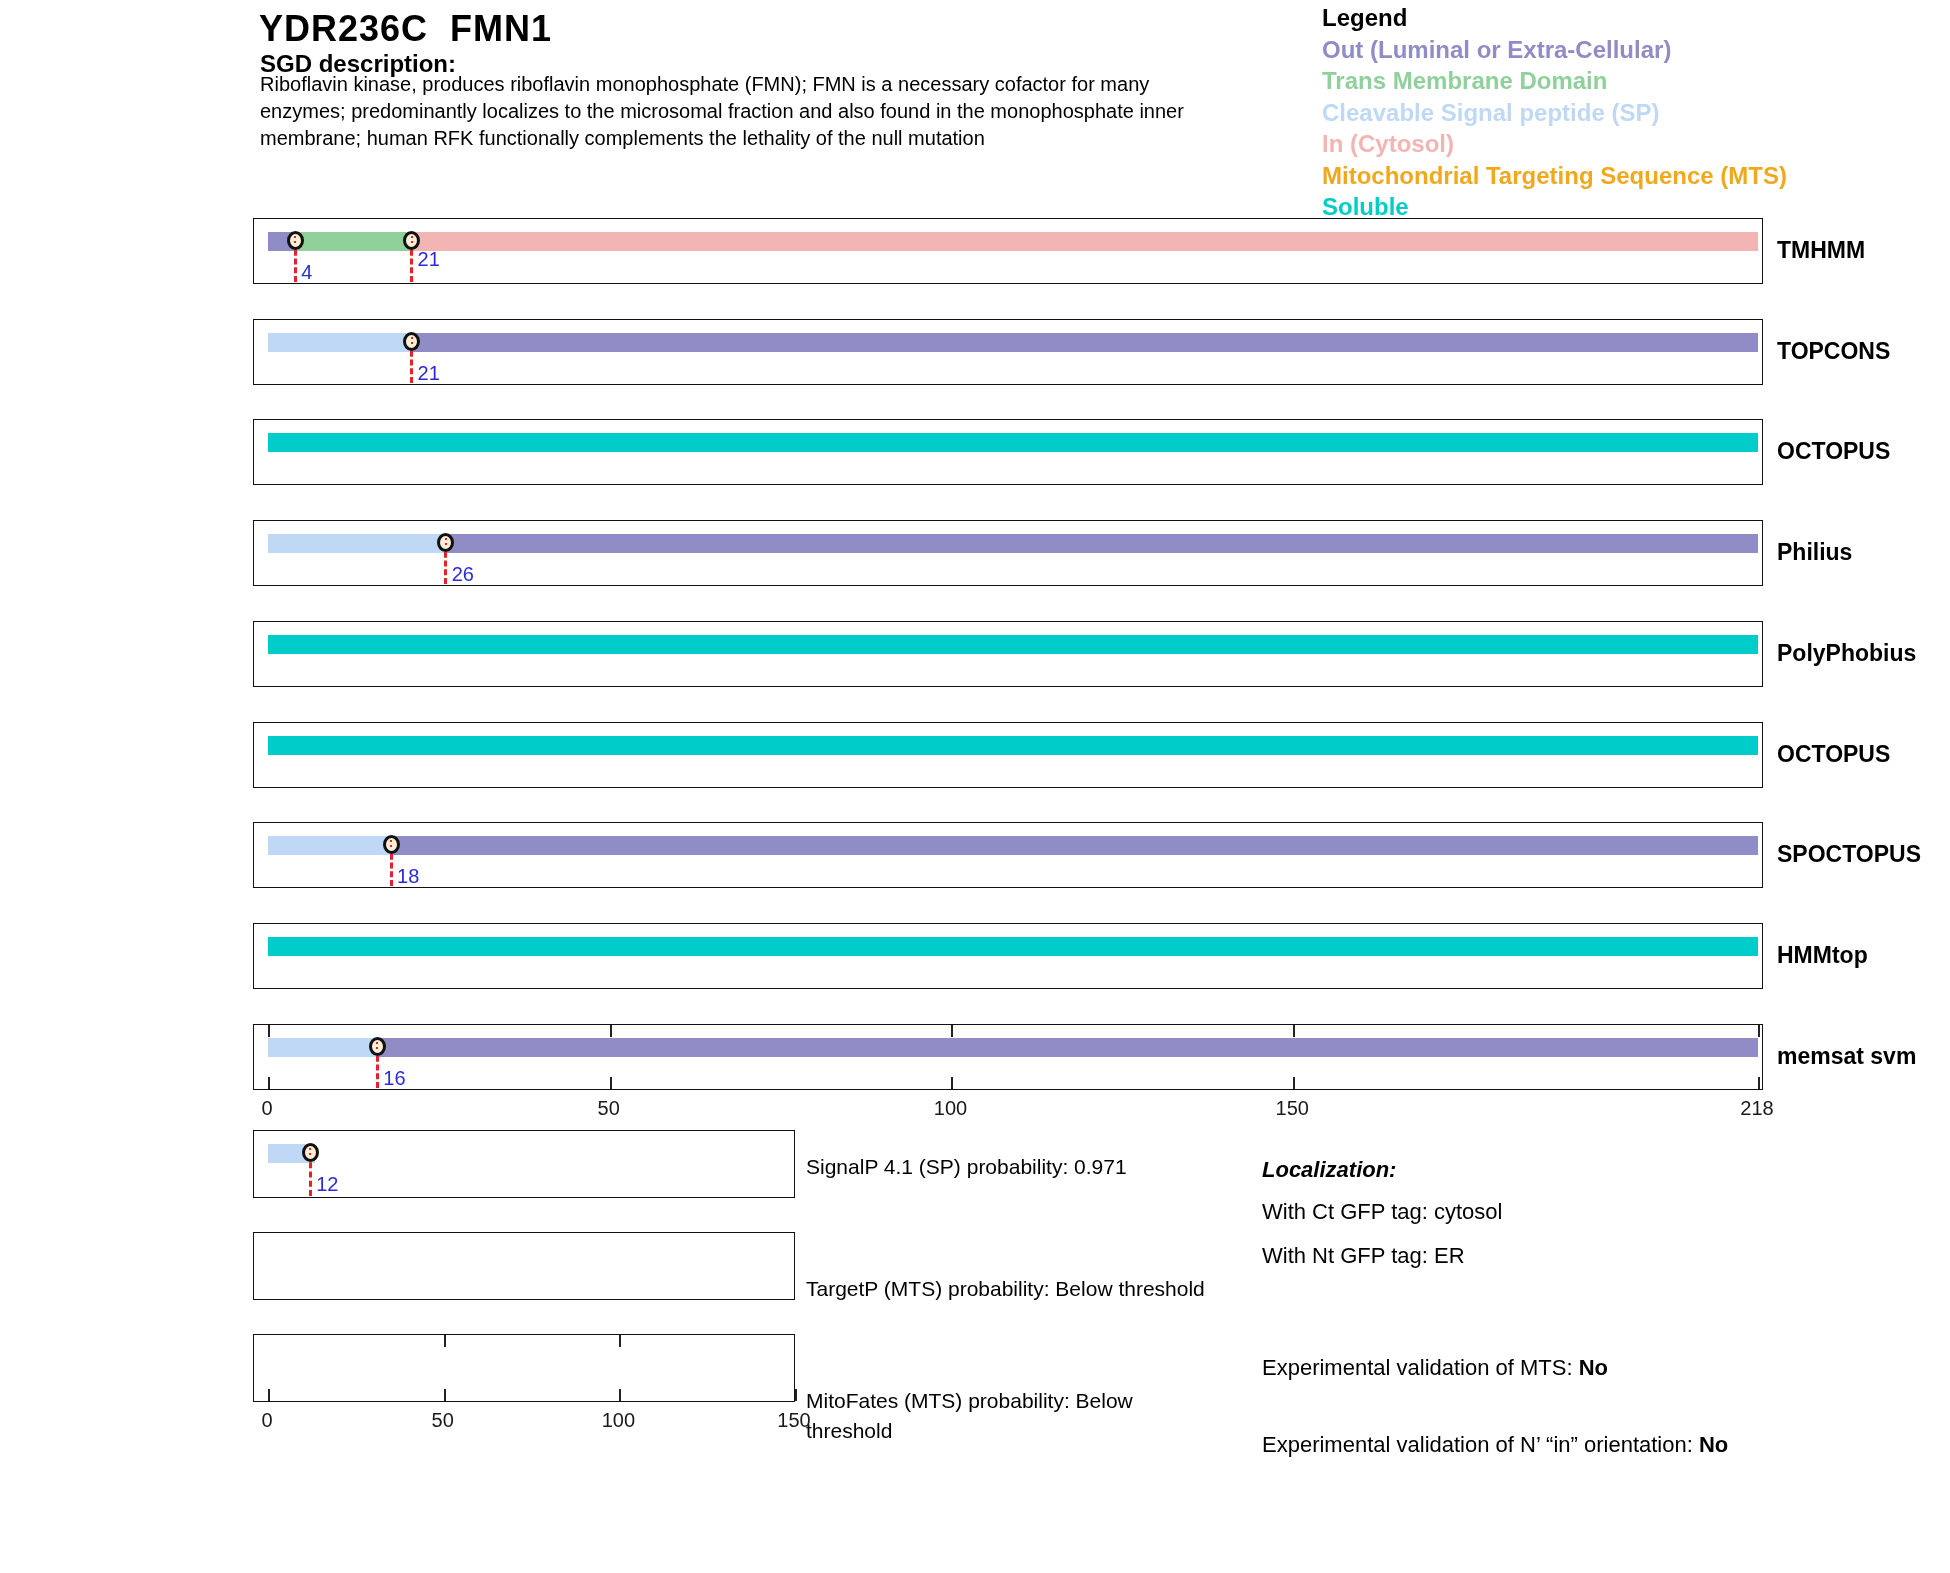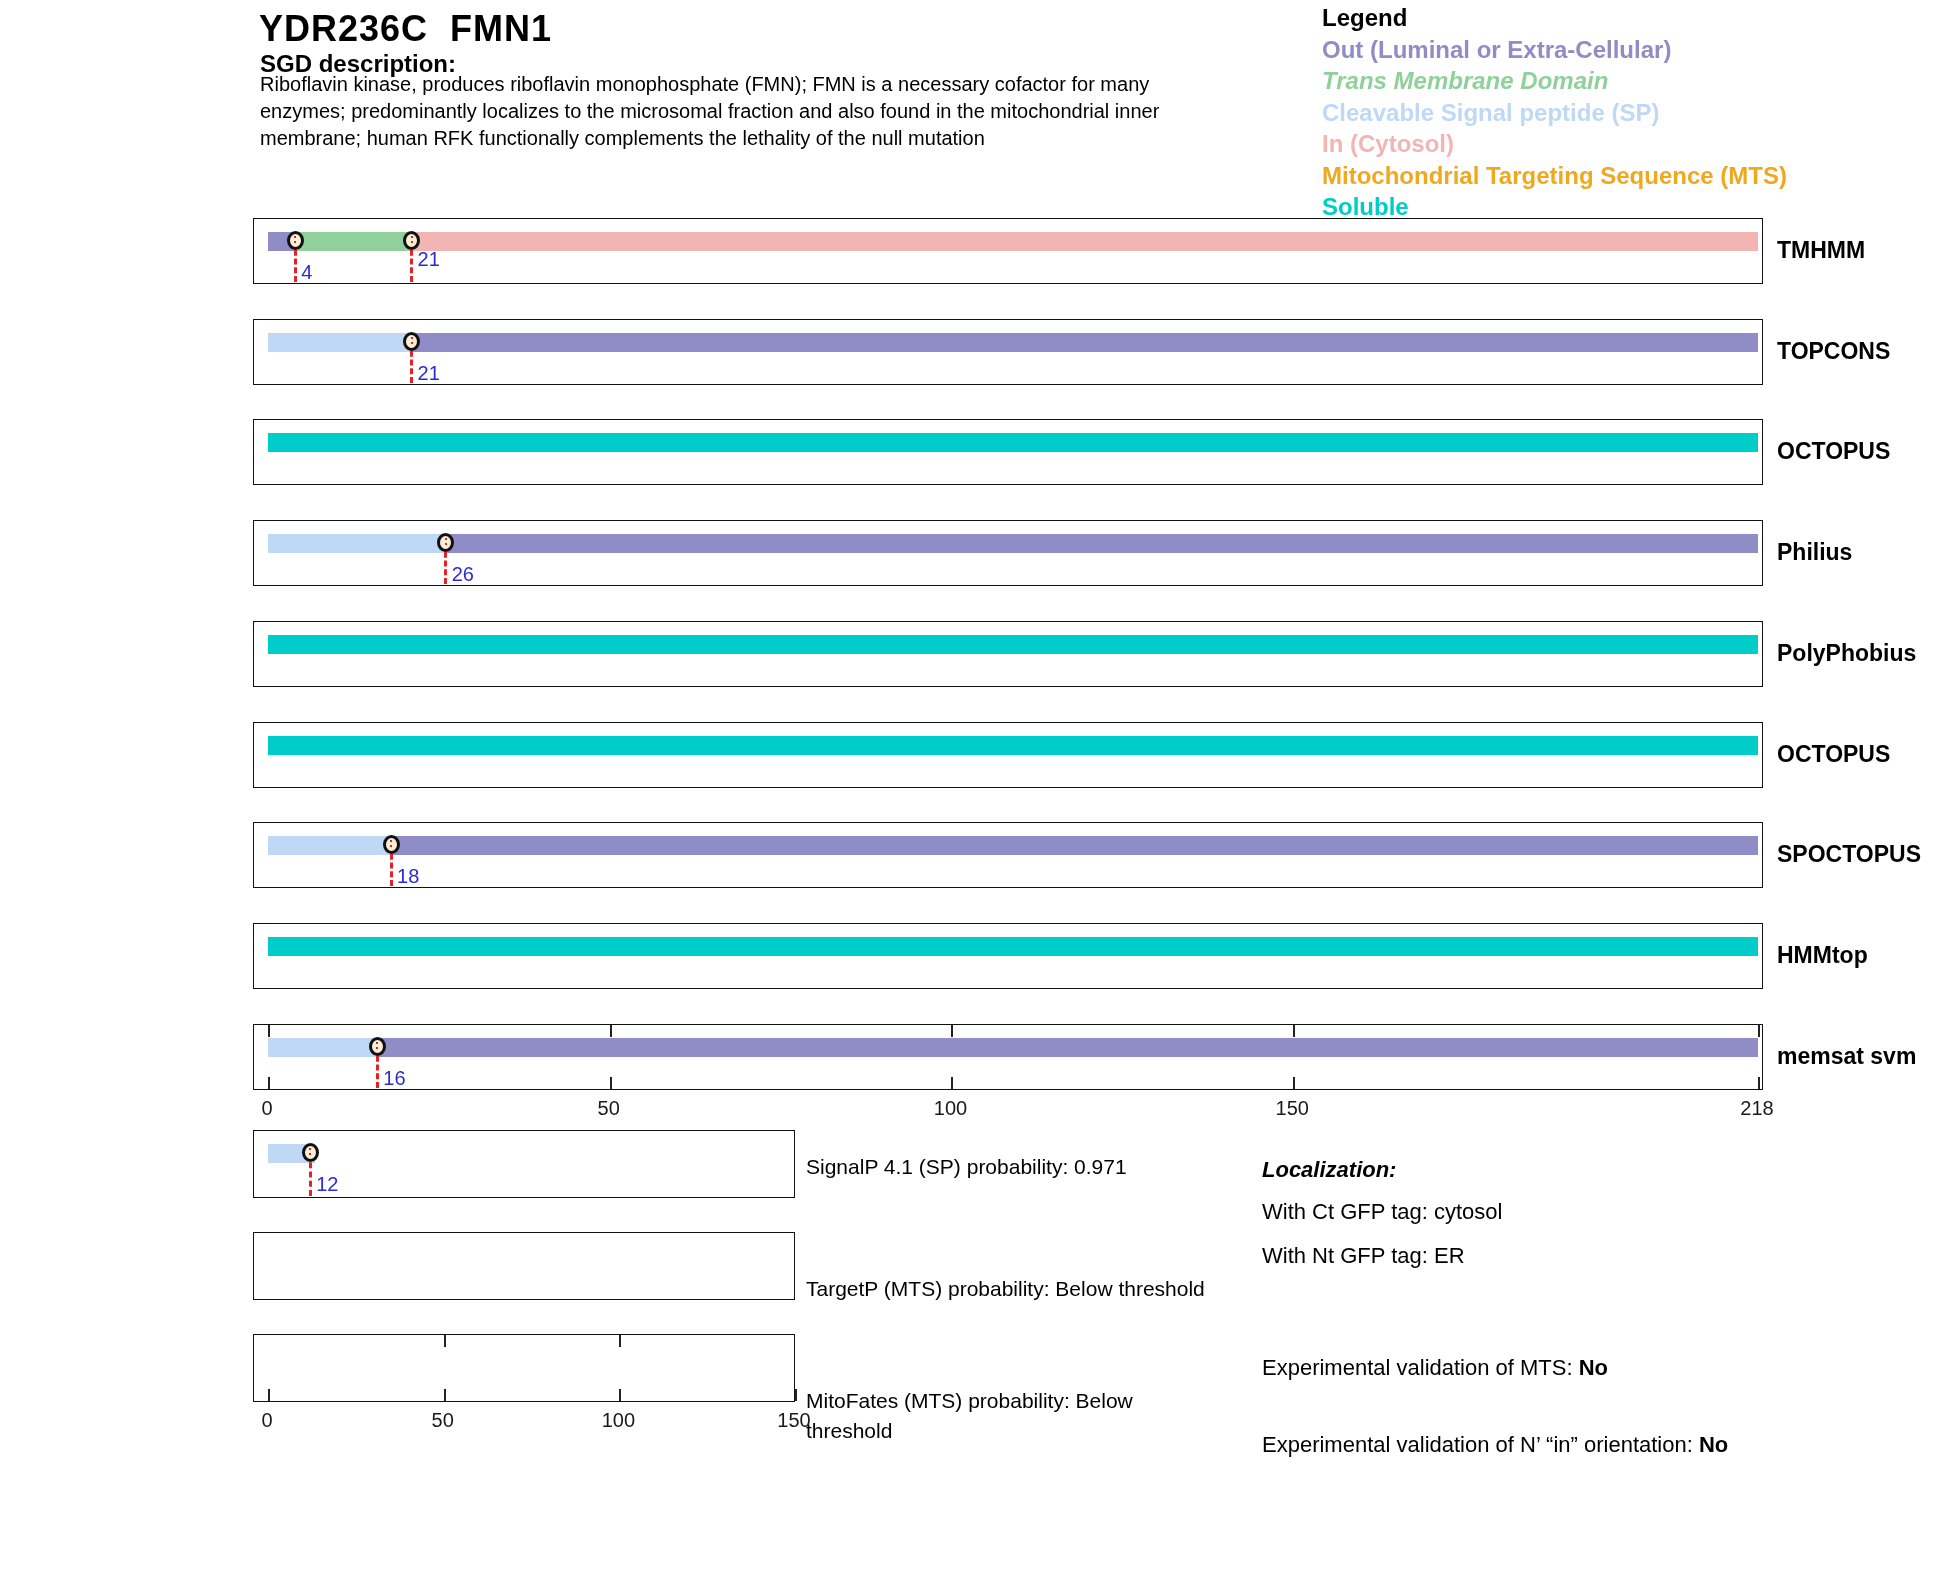--- a/index.html
+++ b/index.html
@@ -30,28 +30,28 @@
 </style>
 </head>
 <body>
 
 <div id="canvas">
 
   <div class="abs" id="page-title">YDR236C  FMN1</div>
   <div class="abs" id="sgd-label">SGD description:</div>
   <div class="abs" id="sgd-desc">
       <div>Riboflavin kinase, produces riboflavin monophosphate (FMN); FMN is a necessary cofactor for many</div>
-      <div>enzymes; predominantly localizes to the microsomal fraction and also found in the mitochondrial inner</div>
+      <div>enzymes; predominantly localizes to the microsomal fraction and also found in the monophosphate inner</div>
       <div>membrane; human RFK functionally complements the lethality of the null mutation</div>
     </div>
 
   <div class="abs" id="legend">
     <div>Legend</div>
   <div style="color: rgb(143, 140, 198);">Out (Luminal or Extra-Cellular)</div>
-      <div style="color: rgb(144, 208, 155); font-style: italic;">Trans Membrane Domain</div>
+      <div style="color: rgb(144, 208, 155);">Trans Membrane Domain</div>
       <div style="color: rgb(191, 216, 245);">Cleavable Signal peptide (SP)</div>
       <div style="color: rgb(243, 180, 180);">In (Cytosol)</div>
       <div style="color: rgb(240, 168, 30);">Mitochondrial Targeting Sequence (MTS)</div>
       <div style="color: rgb(0, 205, 201);">Soluble</div>
     </div>
 
   <div class="abs" id="tracks"></div>
   <div class="abs" id="preds"></div>
 
   <div class="locline loctitle" style="top:1157px">Localization:</div>

